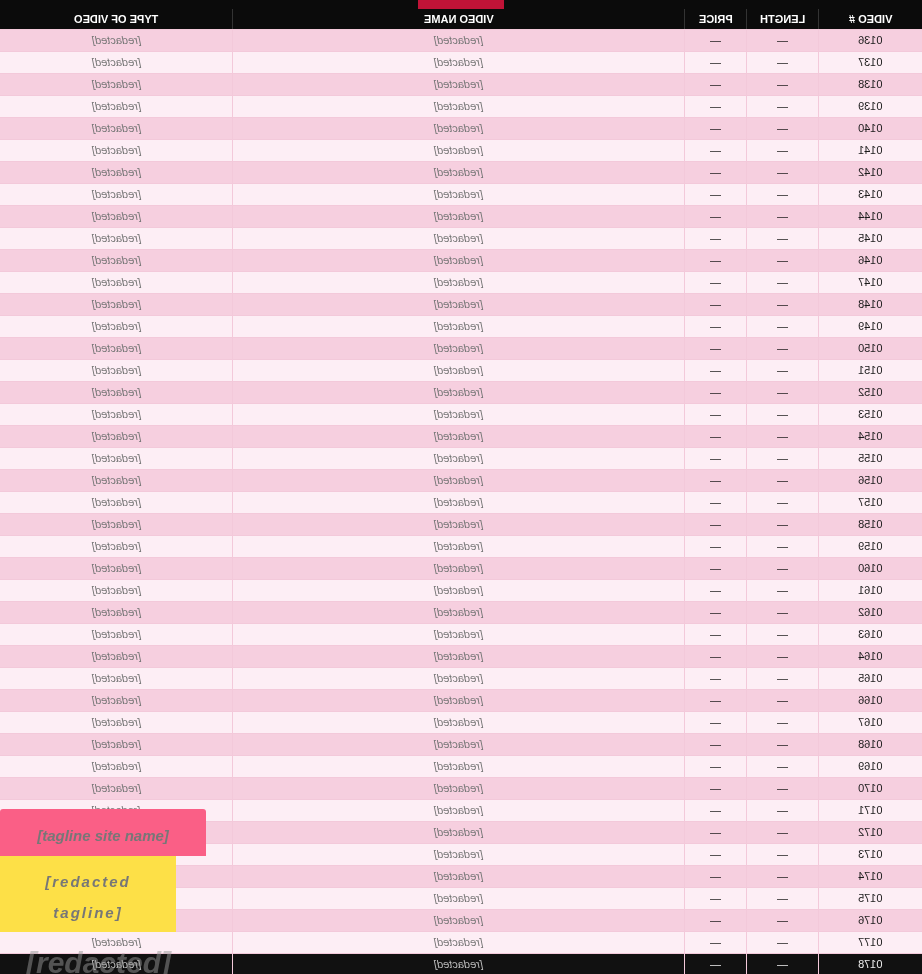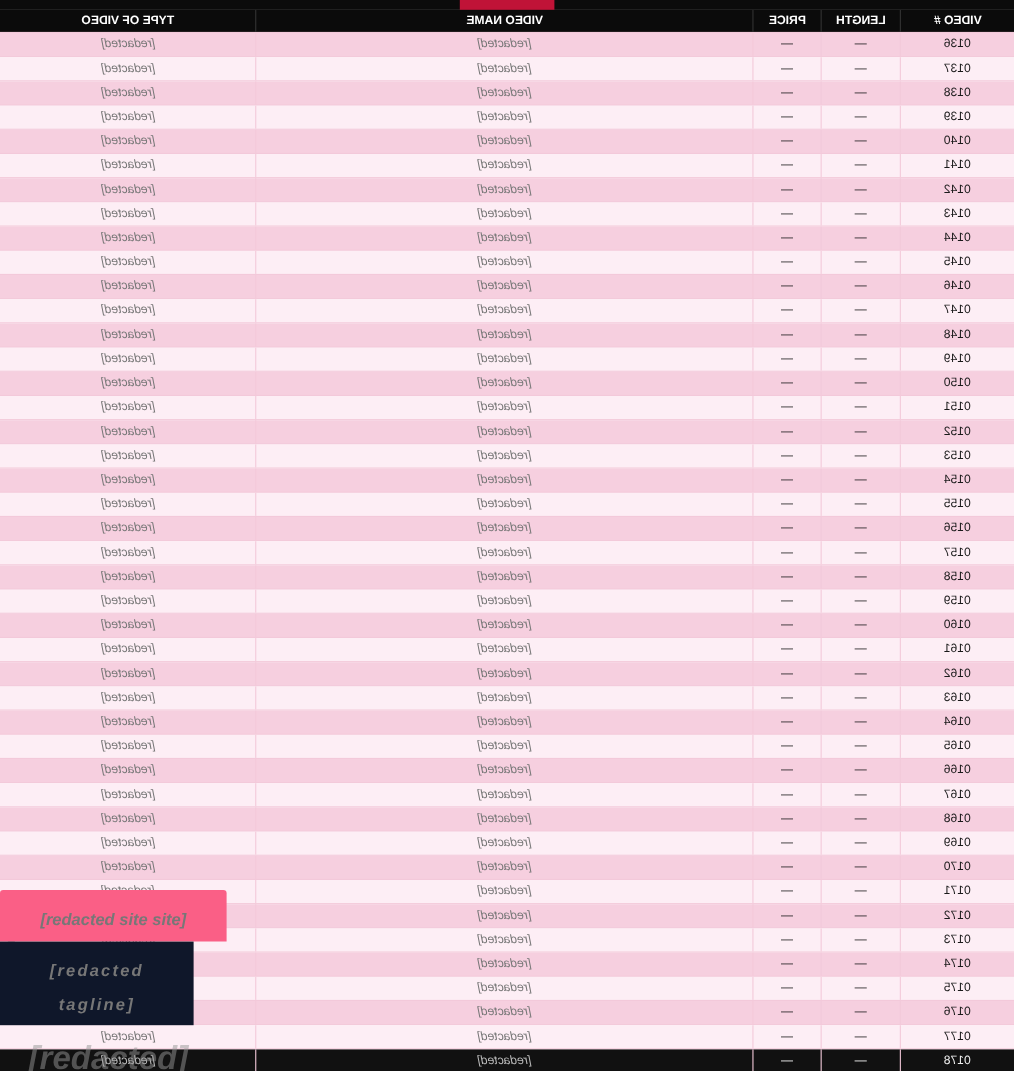--- a/index.html
+++ b/index.html
@@ -69,21 +69,21 @@
   }
 
   
   .wm { position: absolute; left: 0; bottom: 42px; width: 206px; }
   .wm-pink {
     background: #fa5f86; color: #fff; font-weight: bold;
     font-size: 26px; text-align: center; padding: 8px 10px;
     border-radius: 3px 3px 0 0;
   }
   .wm-black {
-    background: #0f172a; color: #fff; font-weight: bold;
+    background: #fde047; color: #fff; font-weight: bold;
     font-size: 26px; text-align: center; padding: 7px 10px;
     width: 176px; letter-spacing: 2px;
   }
   .wm .redacted { font-size: 15px; font-style: italic; font-weight: bold; }
 
   .cutoff-text {
     position: absolute; left: 26px; bottom: -6px; color: rgba(150,150,150,.5);
     font-size: 30px; font-weight: bold; font-style: italic;
   }
 </style>
@@ -450,19 +450,19 @@
         <div class="c col-length"><span class="mir">—</span></div>
         <div class="c col-num"><span class="mir">0178</span></div>
       </div>
     </div>
 
   </div>
 
   <div class="edge-mark">[redacted]</div>
 
   <div class="wm">
-    <div class="wm-pink"><span class="redacted">[redacted site site]</span></div>
+    <div class="wm-pink"><span class="redacted">[tagline site name]</span></div>
     <div class="wm-black"><span class="redacted">[redacted tagline]</span></div>
   </div>
 
   <div class="cutoff-text">[redacted]</div>
 
 </div>
 
 </body></html>

